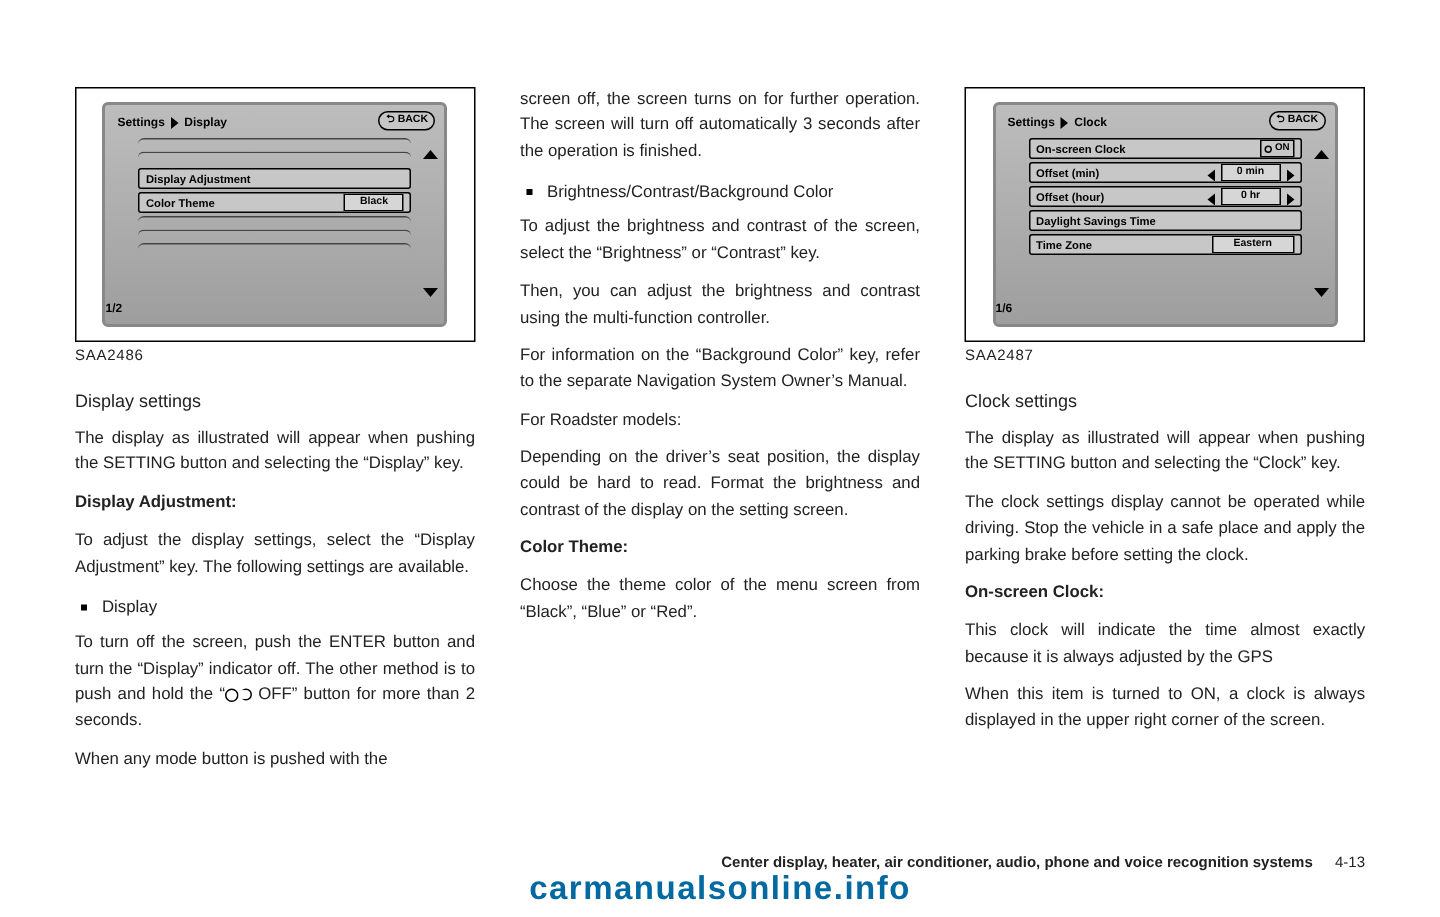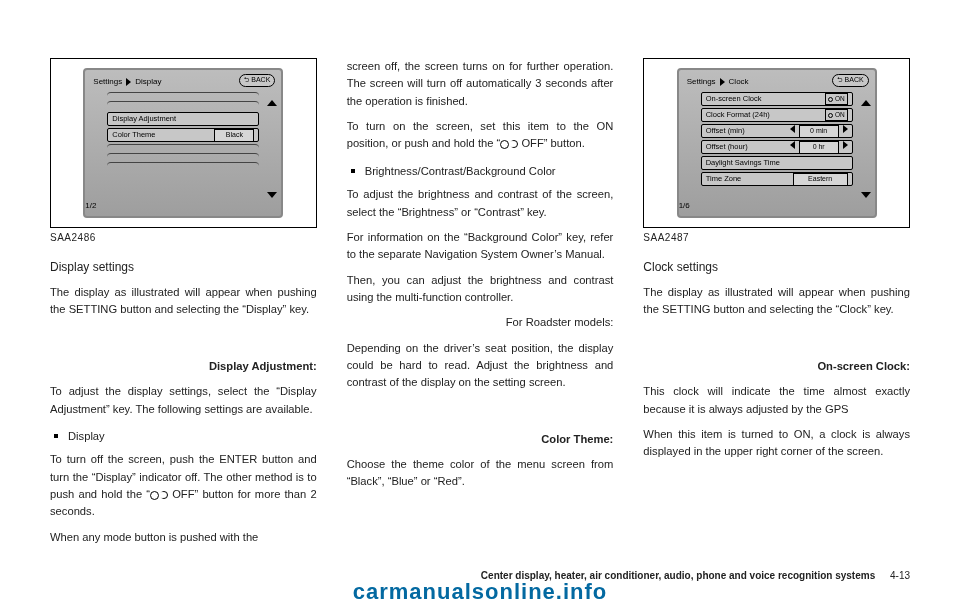--- a/index.html
+++ b/index.html
@@ -1,33 +1,33 @@
 <!DOCTYPE html>
 <html><head>
 <meta charset="utf-8">
 <style>
   * { box-sizing: border-box; margin: 0; padding: 0; }
   html, body { width: 960px; height: 611px; background: #fff; font-family: Arial, Helvetica, sans-serif; color: #222; }
   .page { display: flex; width: 960px; height: 611px; padding: 58px 50px 30px 50px; gap: 30px; position: relative; }
   .col { flex: 1; display: flex; flex-direction: column; font-size: 11.2px; line-height: 1.55; text-align: justify; }
   .col p { margin-bottom: 8px; }
   .heading { font-size: 12px; margin-bottom: 6px; text-align: left; }
-  .bold { font-weight: bold; text-align: right; margin-top: 31px; }
+  .bold { font-weight: bold; text-align: left; }
   ul.dot { list-style: none; margin: 2px 0 6px 0; padding-left: 0; }
   ul.dot li { padding-left: 18px; position: relative; text-align: left; }
   ul.dot li::before { content: ""; position: absolute; left: 4px; top: 6px; width: 4px; height: 4px; background: #000; }
   .figwrap { width: 100%; margin-bottom: 4px; }
   .figbox { border: 1px solid #000; padding: 8px; display:flex; align-items:center; justify-content:center; position: relative; }
   .figcap { text-align: left; font-size: 10px; margin: 2px 0 8px 0; letter-spacing: 0.5px; }
   
-  .screen { width: 200px; height: 150px; background: linear-gradient(#bdbdbd,#9e9e9e); border: 2px solid #888; border-radius: 4px; position: relative; padding: 6px 8px; font-size: 8px; color:#000; }
+  .screen { width: 230px; height: 150px; background: linear-gradient(#bdbdbd,#9e9e9e); border: 2px solid #888; border-radius: 4px; position: relative; padding: 6px 8px; font-size: 8px; color:#000;font-weight:bold; }
   .bread { display:flex; align-items:center; gap:4px; margin-bottom:4px; }
   .backbtn { position:absolute; top:4px; right:6px; border:1px solid #000; border-radius:8px; padding:0 4px; font-size:7px; display:flex; align-items:center; gap:2px; background:#c7c7c7; }
   .rowline { border-top:1px solid #444; height:9px; margin:0 14px; border-radius:4px; }
-  .menurow { border:1px solid #000; border-radius:2px; background:#c7c7c7; margin:2px 14px; height:14px; display:flex; align-items:flex-start; padding:0 4px; gap:4px; font-size:7.5px; white-space:nowrap; overflow:hidden; }
+  .menurow { border:1px solid #000; border-radius:2px; background:#c7c7c7; margin:2px 14px; height:14px; display:flex; align-items:flex-end; padding:0 4px; gap:4px; font-size:7.5px; white-space:nowrap; overflow:hidden; }
   .valbox { border:1px solid #000; background:#d6d6d6; padding:0 6px; font-size:7px; min-width:40px; text-align:center; }
   .tri { width:0; height:0; border-top:4px solid transparent; border-bottom:4px solid transparent; }
   .tri.l { border-right:5px solid #000; }
   .tri.r { border-left:5px solid #000; }
   .sidetri { position:absolute; width:0; height:0; border-top:5px solid transparent; border-bottom:5px solid transparent; }
   .sidetri.up { right:4px; top:30px; border-bottom:6px solid #000; border-top:none; border-left:5px solid transparent; border-right:5px solid transparent; }
   .sidetri.dn { right:4px; bottom:18px; border-top:6px solid #000; border-bottom:none; border-left:5px solid transparent; border-right:5px solid transparent; }
   .pgind { position:absolute; bottom:4px; left:0; right:0; font-size:8px; }
   .spacer { flex:1; }
   .sun { display:inline-block; width:9px; height:9px; border:1px solid #000; border-radius:50%; position:relative; vertical-align:middle; }
@@ -84,57 +84,48 @@
     <p>To adjust the display settings, select the “Display Adjustment” key. The following settings are available.</p>
     <ul class="dot">
         <li>Display</li>
       </ul>
     <p><span>To turn off the screen, push the ENTER button and turn the “Display” indicator off. The other method is to push and hold the “</span><span class="sun"></span><span class="moon"></span><span> OFF” button for more than 2 seconds.</span></p>
     <p>When any mode button is pushed with the</p>
   </div>
 
   <div class="col">
     <p>screen off, the screen turns on for further operation. The screen will turn off automatically 3 seconds after the operation is finished.</p>
-    <p><span>To turn on the screen, set this item to the ON position, or push and hold the “</span><span class="sun"></span><span class="moon"></span><span> OFF” button.</span></p>
     <ul class="dot">
         <li>Brightness/Contrast/Background Color</li>
       </ul>
     <p>To adjust the brightness and contrast of the screen, select the “Brightness” or “Contrast” key.</p>
+    <p>Then, you can adjust the brightness and contrast using the multi-function controller.</p>
     <p>For information on the “Background Color” key, refer to the separate Navigation System Owner’s Manual.</p>
-    <p>Then, you can adjust the brightness and contrast using the multi-function controller.</p>
-    <p style="text-align:right;">For Roadster models:</p>
-    <p>Depending on the driver’s seat position, the display could be hard to read. Adjust the brightness and contrast of the display on the setting screen.</p>
+    <p style="text-align:left;">For Roadster models:</p>
+    <p>Depending on the driver’s seat position, the display could be hard to read. Format the brightness and contrast of the display on the setting screen.</p>
     <p class="bold">Color Theme:</p>
     <p>Choose the theme color of the menu screen from “Black”, “Blue” or “Red”.</p>
   </div>
 
   <div class="col">
     <div class="figwrap">
       <div class="figbox" style="height:170px;">
         <div class="screen">
           <div class="bread">
             <span>Settings</span>
             <span class="tri r"></span>
             <span>Clock</span>
           </div>
           <div class="backbtn">
             <span>⮌</span>
             <span>BACK</span>
           </div>
           <div class="sidetri up"></div>
           <div class="menurow">
               <span>On-screen Clock</span>
-              <span class="spacer"></span>
-              <span class="onbox">
-                <span class="dot"></span>
-                <span>ON</span>
-              </span>
-            </div>
-          <div class="menurow">
-              <span>Clock Format (24h)</span>
               <span class="spacer"></span>
               <span class="onbox">
                 <span class="dot"></span>
                 <span>ON</span>
               </span>
             </div>
           <div class="menurow">
               <span>Offset (min)</span>
               <span class="spacer"></span>
               <span class="tri l"></span>
@@ -158,20 +149,21 @@
             </div>
           <div class="sidetri dn"></div>
           <div class="pgind">1/6</div>
         </div>
       </div>
       <div class="figcap">SAA2487</div>
     </div>
 
     <p class="heading">Clock settings</p>
     <p>The display as illustrated will appear when pushing the SETTING button and selecting the “Clock” key.</p>
+    <p>The clock settings display cannot be operated while driving. Stop the vehicle in a safe place and apply the parking brake before setting the clock.</p>
     <p class="bold">On-screen Clock:</p>
     <p>This clock will indicate the time almost exactly because it is always adjusted by the GPS</p>
     <p>When this item is turned to ON, a clock is always displayed in the upper right corner of the screen.</p>
   </div>
 
   <div class="footer">
     <span>Center display, heater, air conditioner, audio, phone and voice recognition systems</span>
     <span class="pg">4-13</span>
   </div>
   <div class="watermark">carmanualsonline.info</div>

